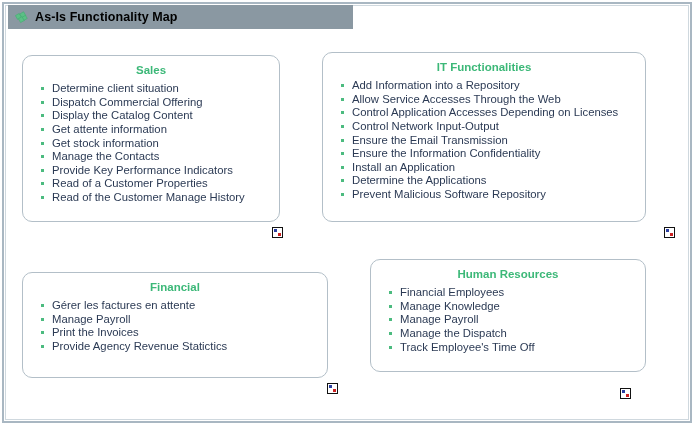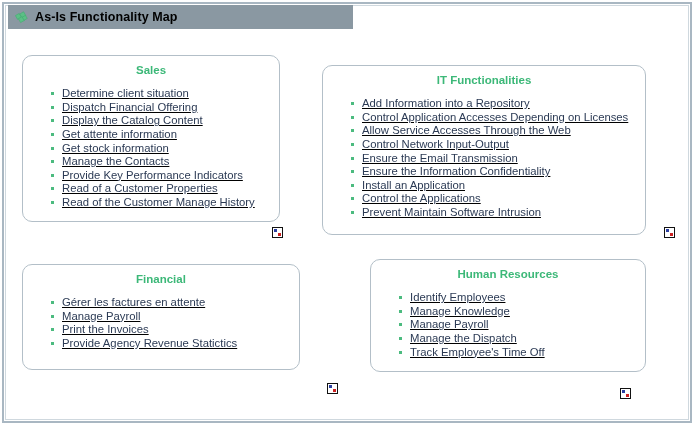--- a/index.html
+++ b/index.html
@@ -80,23 +80,22 @@
     color: #3cb878;
     font-size: 11.5px;
     font-weight: bold;
     margin-top: 8px;
     margin-bottom: 5px;
     line-height: 1.15;
     white-space: nowrap;
   }
   .group-list {
     list-style: none;
-    margin: 10px;
+    margin: 0;
     padding: 0 0 0 16px;
-    text-decoration: underline;
   }
   .group-list li {
     position: relative;
     color: #2b3a54;
     font-size: 11.3px;
     line-height: 13.6px;
     padding-left: 13px;
     white-space: nowrap;
   }
   .group-list li .bullet {
@@ -137,81 +136,81 @@
         <rect x="8.0" y="5.0" width="3.6" height="3.6" transform="rotate(-30 9.8 6.8)"></rect>
       </g>
     </svg>
     <span class="tb-text">As-Is Functionality Map</span>
   </div>
 
   <div class="groupbox" style="left:22px; top:55px; width:258px; height:167px;">
     <div class="group-title">Sales</div>
     <ul class="group-list">
       <li><span class="bullet"></span><span>Determine client situation</span></li>
-      <li><span class="bullet"></span><span>Dispatch Financial Offering</span></li>
+      <li><span class="bullet"></span><span>Dispatch Commercial Offering</span></li>
       <li><span class="bullet"></span><span>Display the Catalog Content</span></li>
       <li><span class="bullet"></span><span>Get attente information</span></li>
       <li><span class="bullet"></span><span>Get stock information</span></li>
       <li><span class="bullet"></span><span>Manage the Contacts</span></li>
       <li><span class="bullet"></span><span>Provide Key Performance Indicators</span></li>
       <li><span class="bullet"></span><span>Read of a Customer Properties</span></li>
       <li><span class="bullet"></span><span>Read of the Customer Manage History</span></li>
     </ul>
   </div>
   <span class="marker" style="left:272px; top:227px;">
     <svg width="9" height="9" viewBox="0 0 9 9">
         <rect x="0" y="0" width="9" height="9" fill="#ffffff"></rect>
         <rect x="1" y="1" width="3" height="3" fill="#2b3fa0"></rect>
         <rect x="5" y="5" width="3" height="3" fill="#cc2020"></rect>
       </svg>
   </span>
 
-  <div class="groupbox" style="left:322px; top:65px; width:324px; height:170px;">
+  <div class="groupbox" style="left:322px; top:52px; width:324px; height:170px;">
     <div class="group-title">IT Functionalities</div>
     <ul class="group-list">
       <li><span class="bullet"></span><span>Add Information into a Repository</span></li>
+      <li><span class="bullet"></span><span>Allow Service Accesses Through the Web</span></li>
       <li><span class="bullet"></span><span>Control Application Accesses Depending on Licenses</span></li>
-      <li><span class="bullet"></span><span>Allow Service Accesses Through the Web</span></li>
       <li><span class="bullet"></span><span>Control Network Input-Output</span></li>
       <li><span class="bullet"></span><span>Ensure the Email Transmission</span></li>
       <li><span class="bullet"></span><span>Ensure the Information Confidentiality</span></li>
       <li><span class="bullet"></span><span>Install an Application</span></li>
-      <li><span class="bullet"></span><span>Control the Applications</span></li>
-      <li><span class="bullet"></span><span>Prevent Maintain Software Intrusion</span></li>
+      <li><span class="bullet"></span><span>Determine the Applications</span></li>
+      <li><span class="bullet"></span><span>Prevent Malicious Software Repository</span></li>
     </ul>
   </div>
   <span class="marker" style="left:664px; top:227px;">
     <svg width="9" height="9" viewBox="0 0 9 9">
         <rect x="0" y="0" width="9" height="9" fill="#ffffff"></rect>
         <rect x="1" y="1" width="3" height="3" fill="#2b3fa0"></rect>
         <rect x="5" y="5" width="3" height="3" fill="#cc2020"></rect>
       </svg>
   </span>
 
-  <div class="groupbox" style="left:22px; top:264px; width:278px; height:106px;">
+  <div class="groupbox" style="left:22px; top:272px; width:306px; height:106px;">
     <div class="group-title">Financial</div>
     <ul class="group-list">
       <li><span class="bullet"></span><span>Gérer les factures en attente</span></li>
       <li><span class="bullet"></span><span>Manage Payroll</span></li>
       <li><span class="bullet"></span><span>Print the Invoices</span></li>
       <li><span class="bullet"></span><span>Provide Agency Revenue Statictics</span></li>
     </ul>
   </div>
   <span class="marker" style="left:327px; top:383px;">
     <svg width="9" height="9" viewBox="0 0 9 9">
         <rect x="0" y="0" width="9" height="9" fill="#ffffff"></rect>
         <rect x="1" y="1" width="3" height="3" fill="#2b3fa0"></rect>
         <rect x="5" y="5" width="3" height="3" fill="#cc2020"></rect>
       </svg>
   </span>
 
   <div class="groupbox" style="left:370px; top:259px; width:276px; height:113px;">
     <div class="group-title">Human Resources</div>
     <ul class="group-list">
-      <li><span class="bullet"></span><span>Identify Employees</span></li>
+      <li><span class="bullet"></span><span>Financial Employees</span></li>
       <li><span class="bullet"></span><span>Manage Knowledge</span></li>
       <li><span class="bullet"></span><span>Manage Payroll</span></li>
       <li><span class="bullet"></span><span>Manage the Dispatch</span></li>
       <li><span class="bullet"></span><span>Track Employee's Time Off</span></li>
     </ul>
   </div>
   <span class="marker" style="left:620px; top:388px;">
     <svg width="9" height="9" viewBox="0 0 9 9">
         <rect x="0" y="0" width="9" height="9" fill="#ffffff"></rect>
         <rect x="1" y="1" width="3" height="3" fill="#2b3fa0"></rect>

